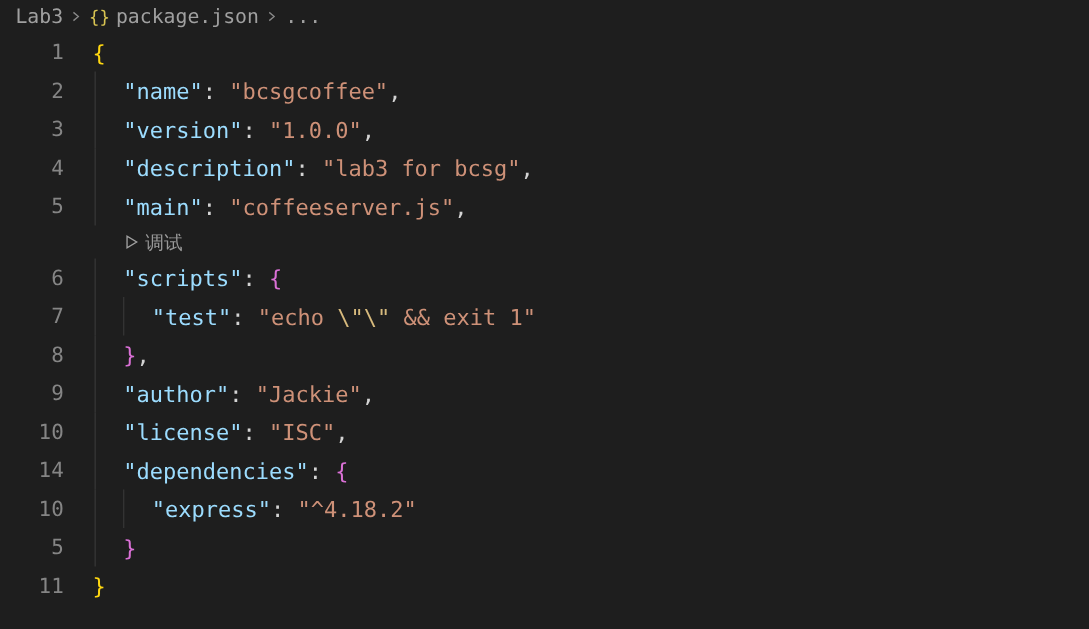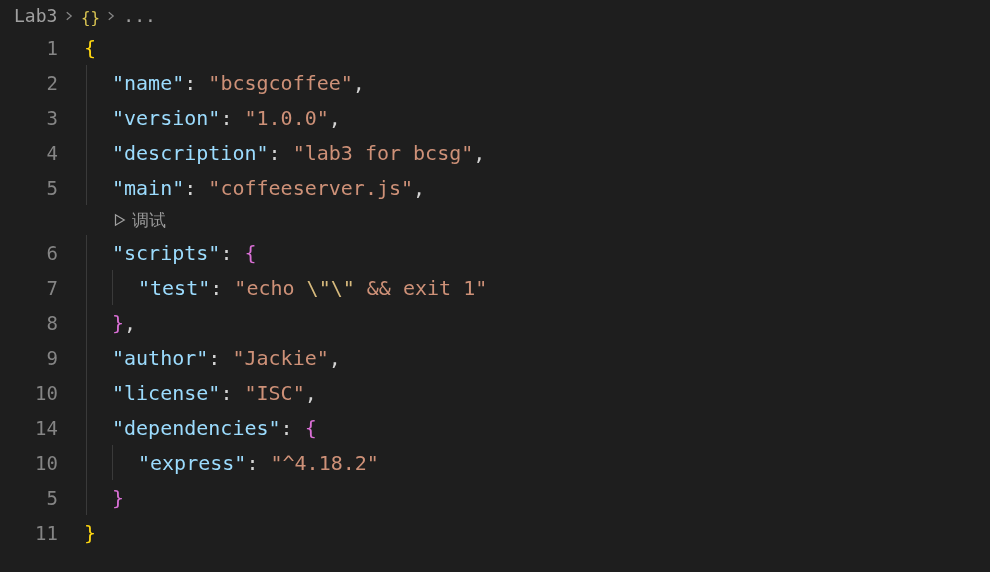--- a/index.html
+++ b/index.html
@@ -7,21 +7,21 @@
     background: #1e1e1e;
     font-family: "Menlo", "Consolas", monospace;
     font-size: 20px;
     width: 990px;
     height: 572px;
     overflow: hidden;
     color: #d4d4d4;
   }
   .breadcrumbs {
     display: flex;
-    align-items: flex-end;
+    align-items: center;
     padding: 4px 14px;
     font-size: 18px;
     color: #a0a0a0;
     gap: 6px;
     height: 30px;
   }
   .breadcrumb-sep {
     color: #6e6e6e;
     font-size: 16px;
   }
@@ -88,20 +88,21 @@
   <span class="breadcrumb-sep">
     <svg width="12" height="12" viewBox="0 0 16 16">
         <path d="M5 3l6 5-6 5" fill="none" stroke="#888" stroke-width="1.6"></path>
       </svg>
   </span>
   <span class="breadcrumb-icon">
     <svg width="18" height="18" viewBox="0 0 16 16">
         <text x="0" y="13" font-size="14" font-family="monospace" fill="#d9c452">{}</text>
       </svg>
   </span>
+  <span>package.json</span>
   <span class="breadcrumb-sep">
     <svg width="12" height="12" viewBox="0 0 16 16">
         <path d="M5 3l6 5-6 5" fill="none" stroke="#888" stroke-width="1.6"></path>
       </svg>
   </span>
   <span>...</span>
 </div>
 
 <div class="editor">
 

